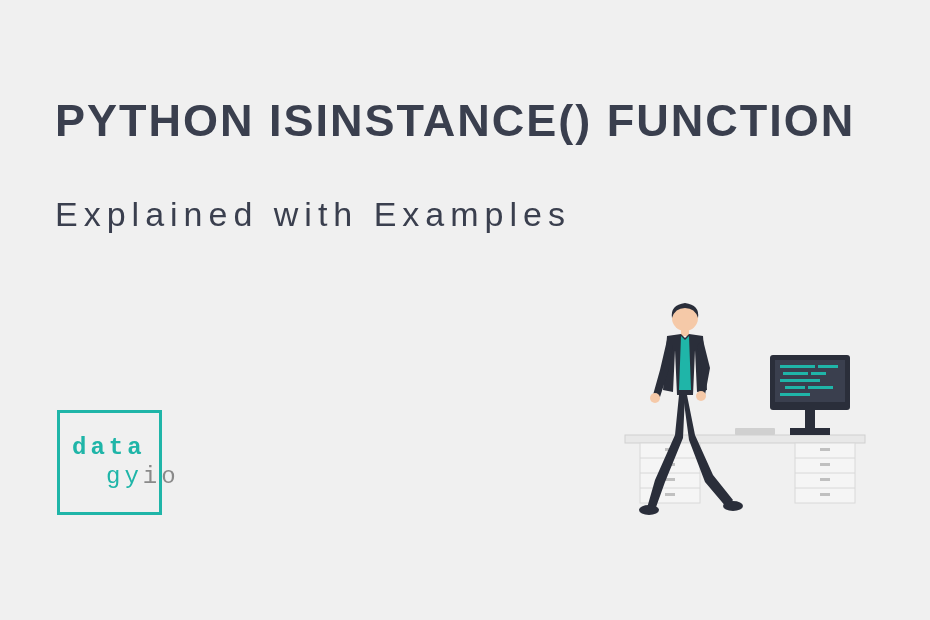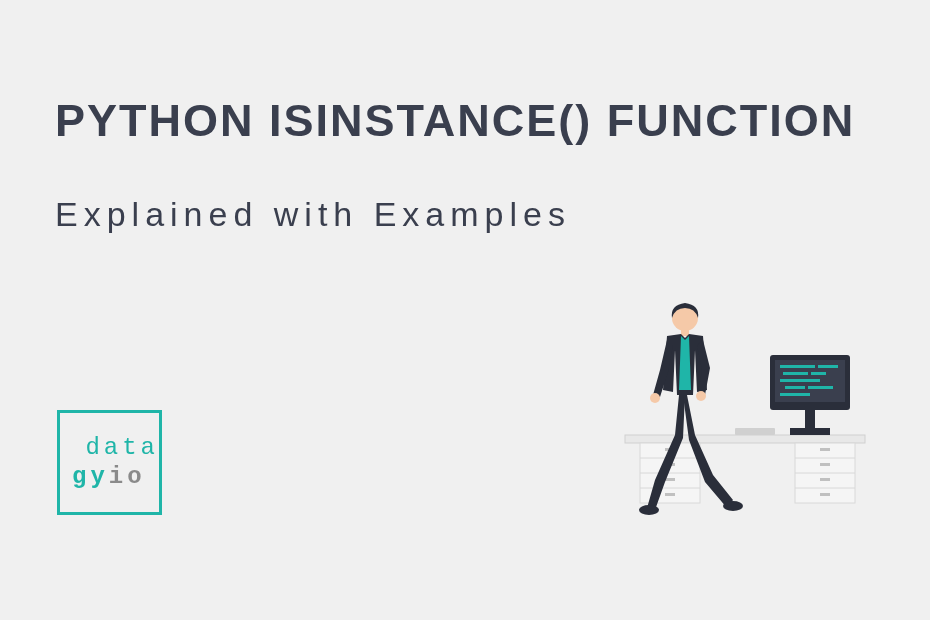--- a/index.html
+++ b/index.html
@@ -48,25 +48,25 @@
       flex-direction: column;
       justify-content: center;
       padding-left: 12px;
       font-family: 'Courier New', monospace;
       font-size: 24px;
       letter-spacing: 4px;
       line-height: 1.2;
     }
     .logo-line1 {
       color: #1fb5a8;
-      font-weight: 400;
-      text-align: right;
+      font-weight: 700;
     }
     .logo-line2 {
-      font-weight: 700;
+      font-weight: 400;
+      margin-left: 34px;
     }
     .logo-line2 .gy {
       color: #1fb5a8;
     }
     .logo-line2 .io {
       color: #8a8a8a;
     }
     .illustration {
       position: absolute;
       bottom: 100px;

